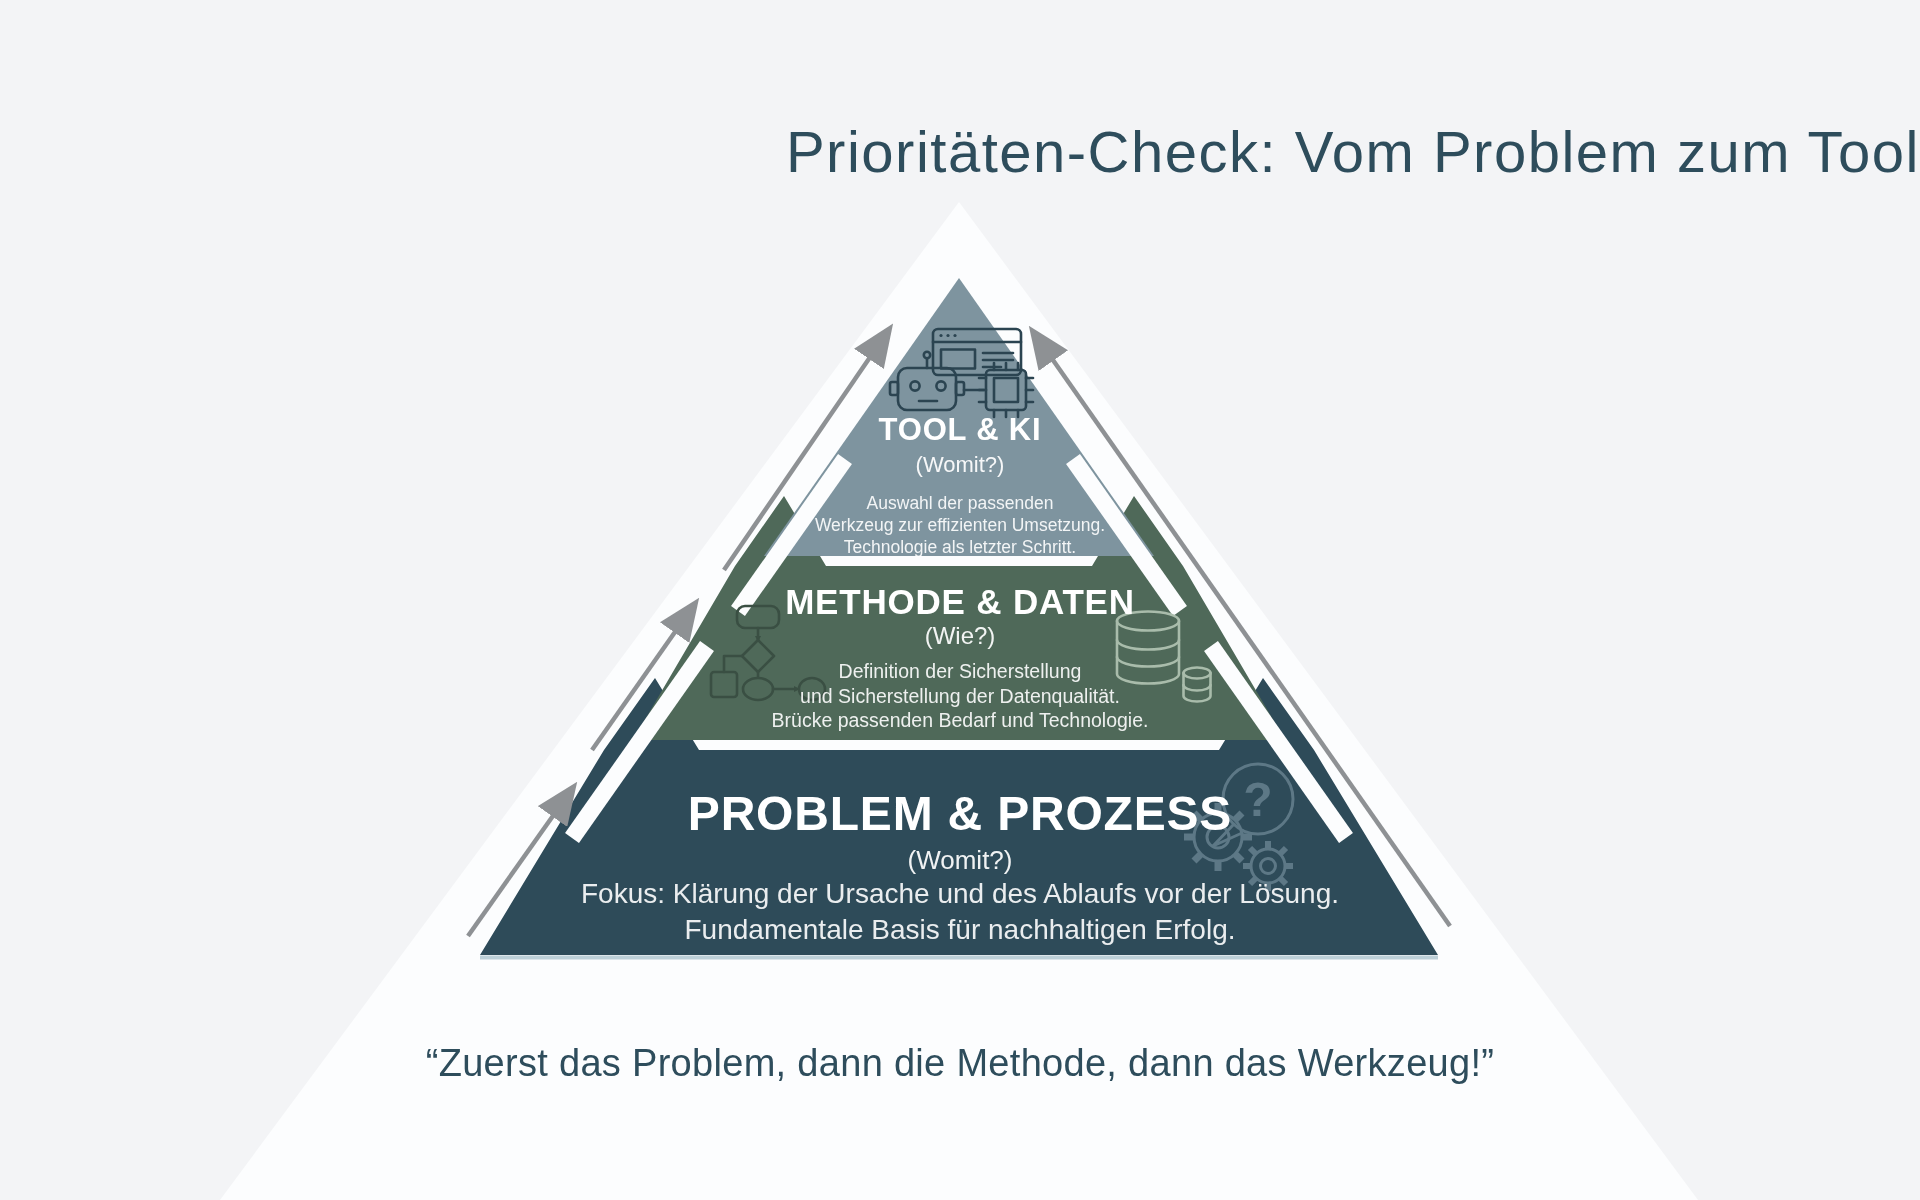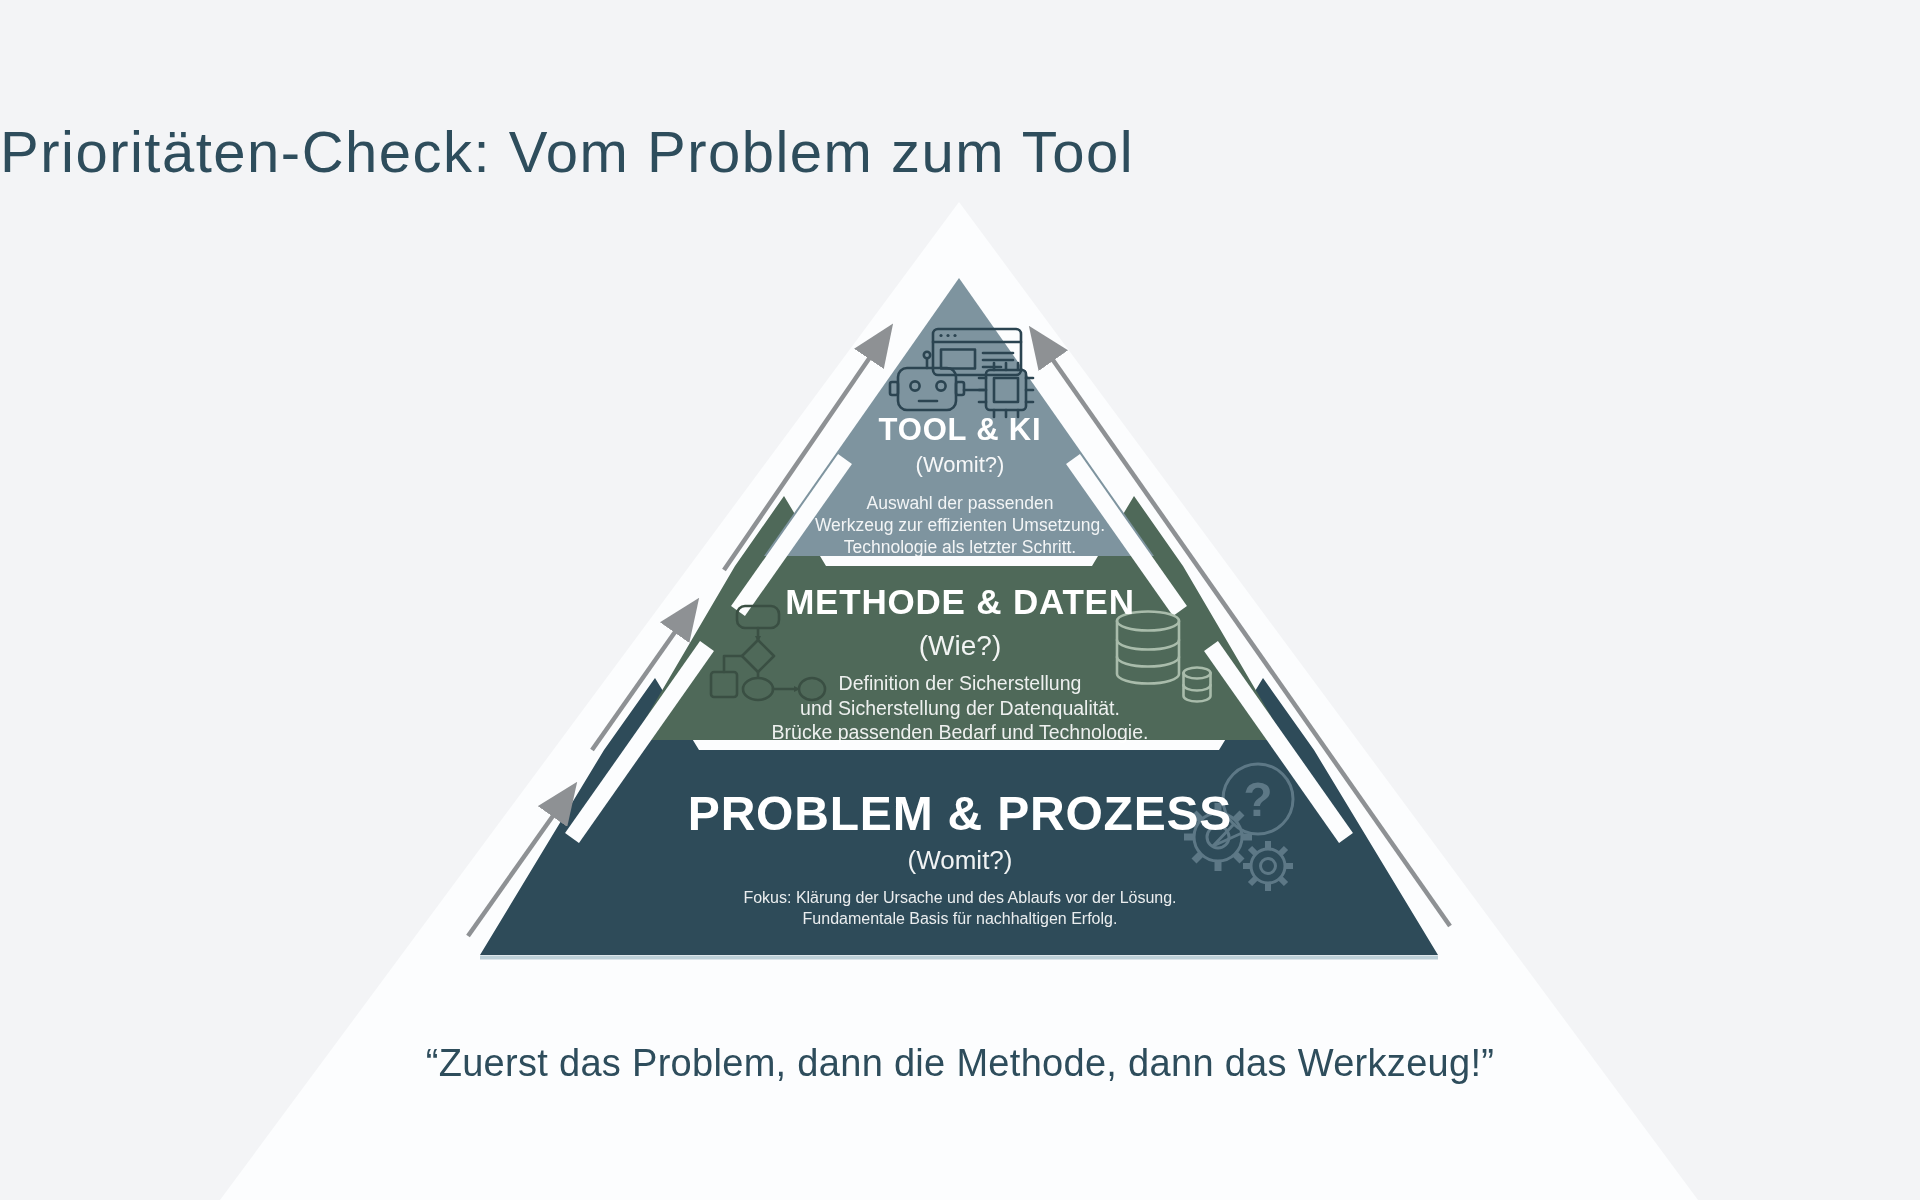--- a/index.html
+++ b/index.html
@@ -4,44 +4,44 @@
 <style>
   html,body{margin:0;padding:0;background:#f3f4f6;}
   .stage{
     position:relative;width:1920px;height:1200px;overflow:hidden;
     background:#f3f4f6;
     font-family:"Liberation Sans","DejaVu Sans",sans-serif;
   }
   .stage svg{position:absolute;inset:0;}
   .slide-title{
     position:absolute;top:118px;left:0;width:100%;
-    text-align:left;font-size:58px;font-weight:500;
+    text-align:right;font-size:58px;font-weight:500;
     letter-spacing:1.5px;color:#2e4d5c;
   }
   .quote{
     position:absolute;top:1042px;left:0;width:100%;
     text-align:center;font-size:38px;font-weight:500;
     color:#2e4d5c;letter-spacing:.3px;
   }
   .band-text{position:absolute;left:50%;transform:translateX(-50%);text-align:center;color:#fff;}
   .band-text .h{font-weight:700;letter-spacing:.8px;}
   .band-text .q{color:rgba(255,255,255,.93);}
   .band-text .d{color:rgba(255,255,255,.90);}
   .bt-tool{top:412px;width:460px;}
   .bt-tool .h{font-size:31px;}
   .bt-tool .q{font-size:22px;margin-top:4px;}
   .bt-tool .d{font-size:17.5px;line-height:1.27;margin-top:14px;}
   .bt-methode{top:582px;width:560px;}
   .bt-methode .h{font-size:35px;}
-  .bt-methode .q{font-size:28px;margin-top:8px;}
+  .bt-methode .q{font-size:24px;margin-top:0;}
   .bt-methode .d{font-size:19.5px;line-height:1.26;margin-top:9px;}
   .bt-problem{top:786px;width:760px;}
   .bt-problem .h{font-size:48px;}
   .bt-problem .q{font-size:26px;margin-top:4px;}
-  .bt-problem .d{font-size:16px;line-height:1.3;margin-top:12px;}
+  .bt-problem .d{font-size:28px;line-height:1.3;}
 </style>
 </head>
 <body>
 
 <div class="stage">
 
   <svg width="1920" height="1200" viewBox="0 0 1920 1200">
     <defs>
       <marker id="ah" markerWidth="9.5" markerHeight="8" refX="7.5" refY="4" orient="auto" markerUnits="strokeWidth">
         <path d="M0,0 L9.5,4 L0,8 Z" fill="#8e9194"></path>

